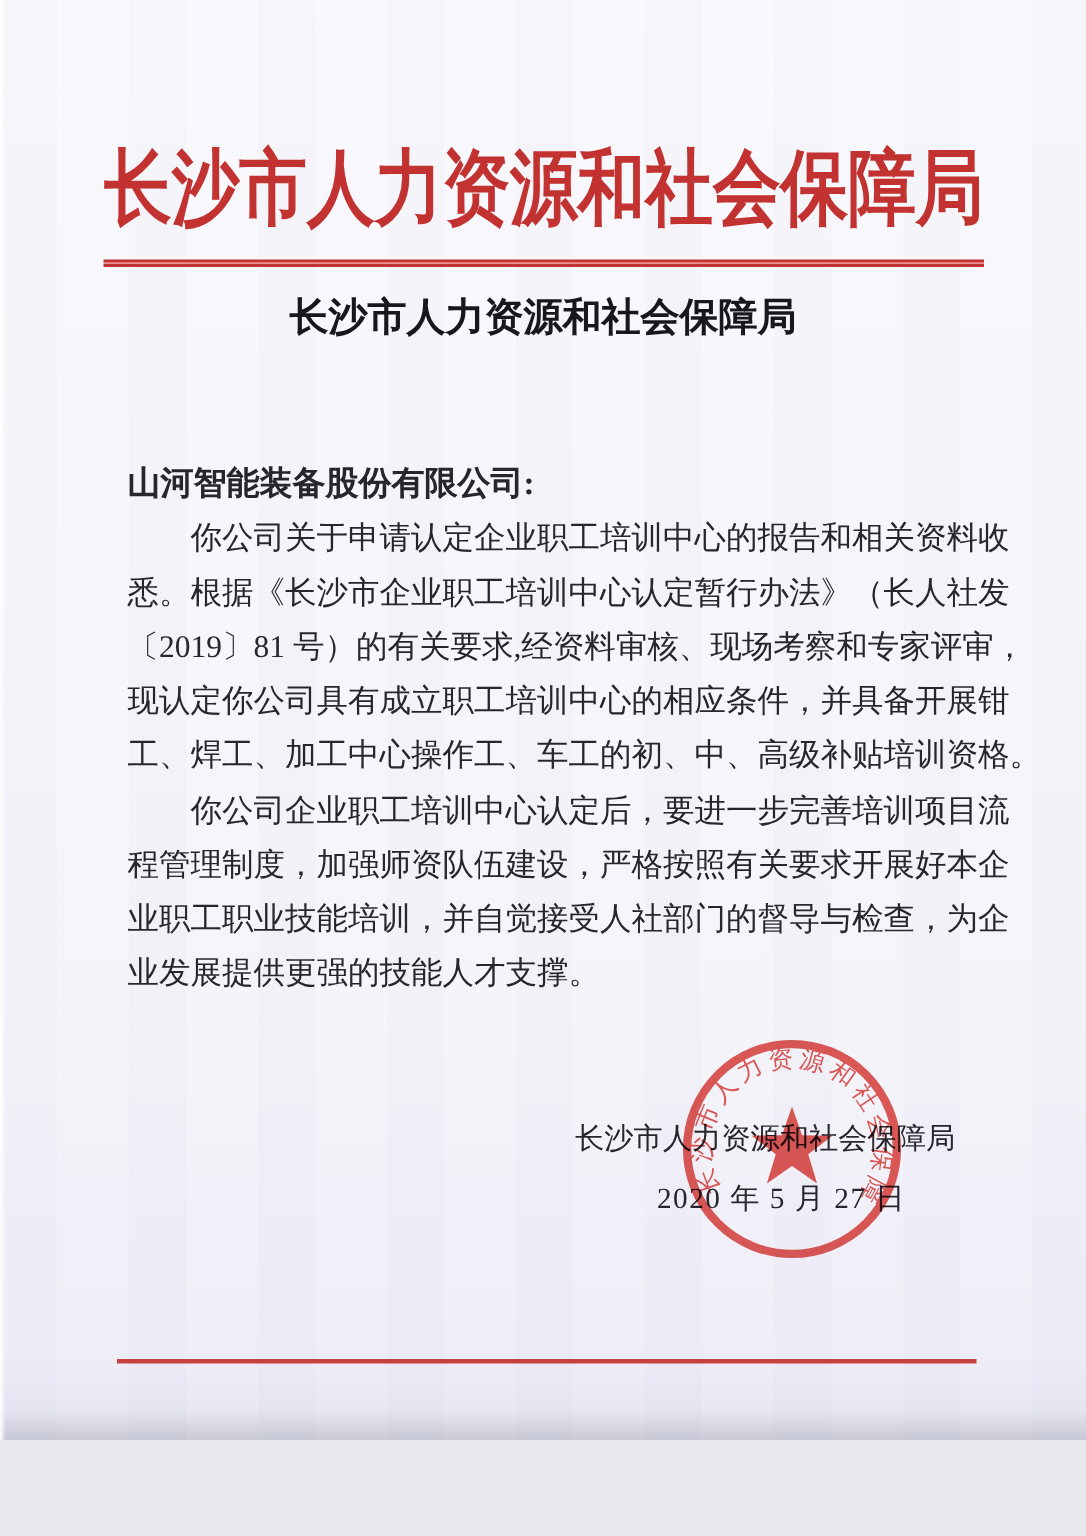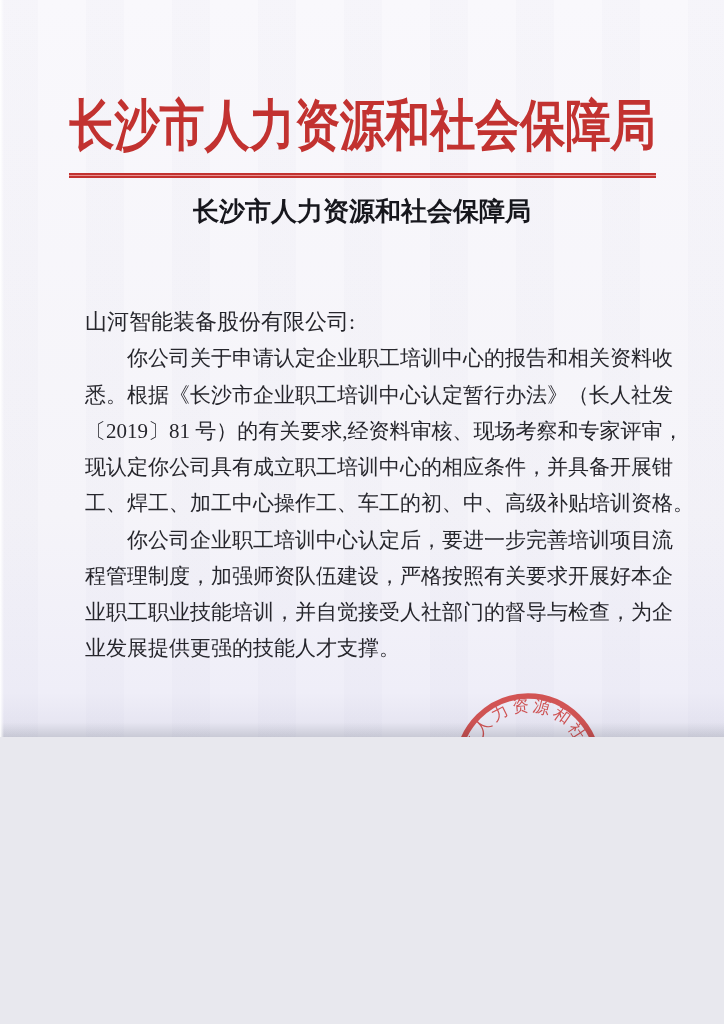--- a/index.html
+++ b/index.html
@@ -1,17 +1,17 @@
 <!DOCTYPE html>
 <html><head>
 <meta charset="utf-8">
 <style>
   html,body{margin:0;padding:0;background:#e8e8ee;}
   .page{
-    position:relative;width:724px;height:737px;overflow:hidden;
+    position:relative;width:724px;height:960px;overflow:hidden;
     font-family:"Liberation Serif","DejaVu Serif",serif;
     background:
       repeating-linear-gradient(90deg, rgba(110,110,160,0.025) 0 38px, rgba(0,0,0,0) 38px 86px),
       linear-gradient(180deg,#f9f8fc 0%,#f5f4f9 70%,#efeef8 94%,#e7e6f2 98%,#c9cad6 100%);
   }
   .page::before{ 
     content:"";position:absolute;left:0;top:0;width:4px;height:100%;
     background:linear-gradient(90deg,#ffffff,rgba(255,255,255,0));
   }
   .letterhead{
@@ -27,21 +27,21 @@
   .doc-title{
     position:absolute;top:193px;left:0;width:100%;text-align:center;
     color:#17171d;font-weight:bold;font-size:26px;line-height:37.5px;white-space:nowrap;
   }
   .body-block{
     position:absolute;top:304px;left:85px;width:578px;
     color:#26262c;font-size:21px;
   }
   .bline{height:36.25px;line-height:36.25px;white-space:nowrap;}
   .bline.ind{padding-left:42px;text-align:center;}
-  .salutation{font-weight:normal;font-size:22px;}
+  .salutation{font-weight:bold;font-size:22px;}
   .signature{
     position:absolute;top:745px;left:378px;width:264px;text-align:center;
     color:#26262c;font-size:19.5px;white-space:nowrap;
   }
   .signature .sig-date{margin-top:13px;margin-left:22px;letter-spacing:1px;}
   .stamp{
     position:absolute;left:452px;top:690px;width:152px;height:152px;
     mix-blend-mode:multiply;opacity:0.88;
   }
   .rule-bottom{

